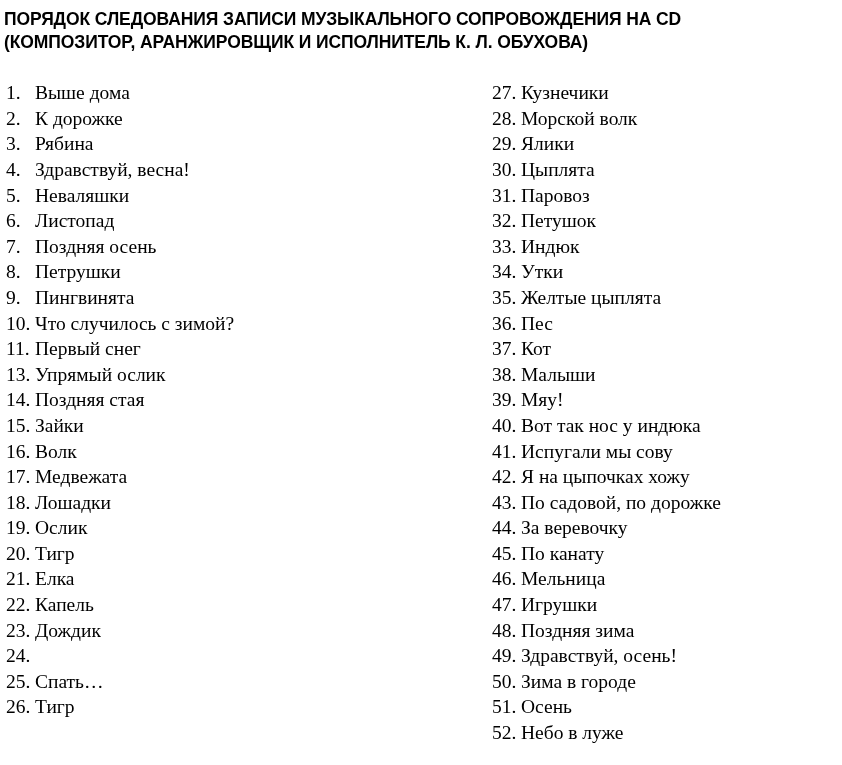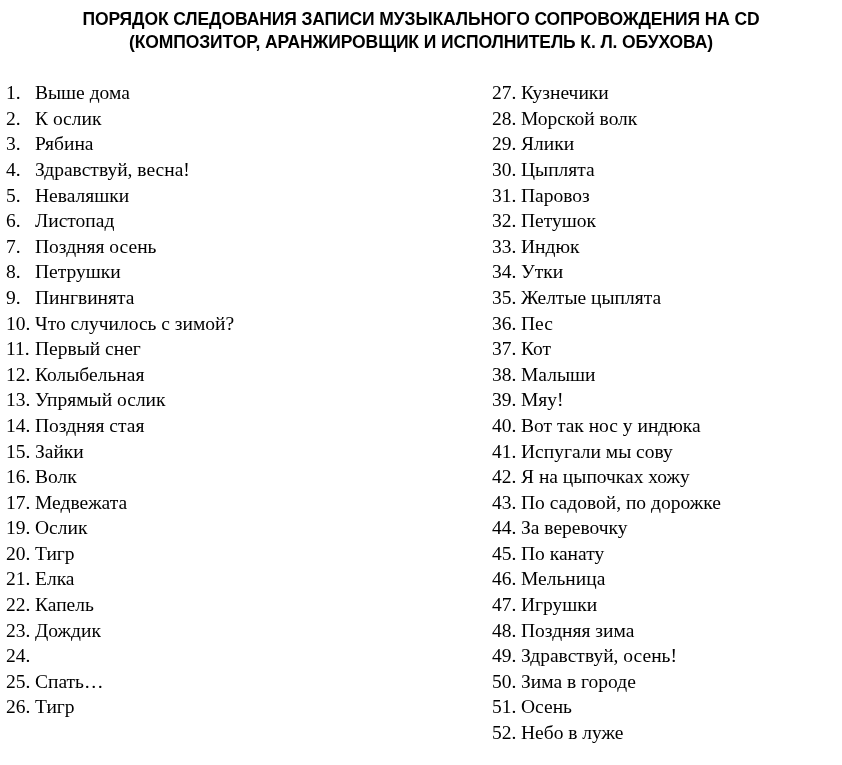--- a/index.html
+++ b/index.html
@@ -18,21 +18,21 @@
     position: relative;
     width: 842px;
     height: 765px;
     box-sizing: border-box;
     padding: 6px 0 0 0;
   }
   .doc-title {
     font-family: "Liberation Sans", sans-serif;
     font-weight: bold;
     font-size: 17.5px;
-    text-align: center;
+    text-align: left;
     line-height: 1.32;
     letter-spacing: -0.1px;
     margin: 0 4px;
     padding-top: 2px;
   }
   .doc-title .line {
     display: block;
     white-space: nowrap;
   }
   .columns {
@@ -80,21 +80,21 @@
 
   <div class="columns">
     <div class="col col-left">
       <ol class="tracklist" id="list-left">
           <li>
             <span class="num">1.</span>
             <span class="ttl">Выше дома</span>
           </li>
           <li>
             <span class="num">2.</span>
-            <span class="ttl">К ослик</span>
+            <span class="ttl">К дорожке</span>
           </li>
           <li>
             <span class="num">3.</span>
             <span class="ttl">Рябина</span>
           </li>
           <li>
             <span class="num">4.</span>
             <span class="ttl">Здравствуй, весна!</span>
           </li>
           <li>
@@ -119,42 +119,42 @@
           </li>
           <li>
             <span class="num">10.</span>
             <span class="ttl">Что случилось с зимой?</span>
           </li>
           <li>
             <span class="num">11.</span>
             <span class="ttl">Первый снег</span>
           </li>
           <li>
-            <span class="num">12.</span>
-            <span class="ttl">Колыбельная</span>
-          </li>
-          <li>
             <span class="num">13.</span>
             <span class="ttl">Упрямый ослик</span>
           </li>
           <li>
             <span class="num">14.</span>
             <span class="ttl">Поздняя стая</span>
           </li>
           <li>
             <span class="num">15.</span>
             <span class="ttl">Зайки</span>
           </li>
           <li>
             <span class="num">16.</span>
             <span class="ttl">Волк</span>
           </li>
           <li>
             <span class="num">17.</span>
             <span class="ttl">Медвежата</span>
+          </li>
+          <li>
+            <span class="num">18.</span>
+            <span class="ttl">Лошадки</span>
           </li>
           <li>
             <span class="num">19.</span>
             <span class="ttl">Ослик</span>
           </li>
           <li>
             <span class="num">20.</span>
             <span class="ttl">Тигр</span>
           </li>
           <li>

